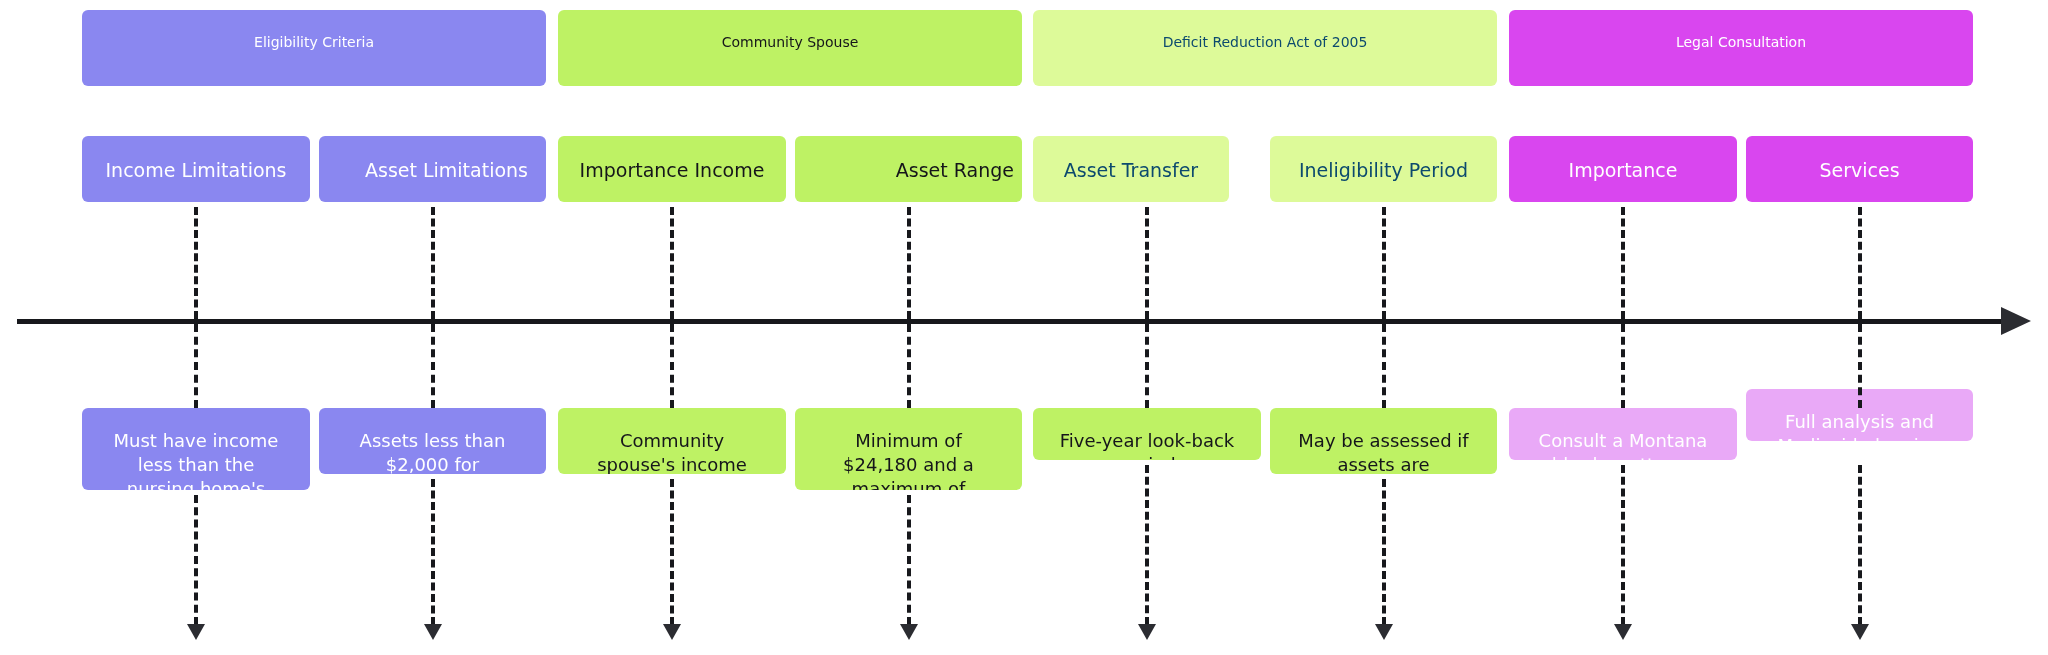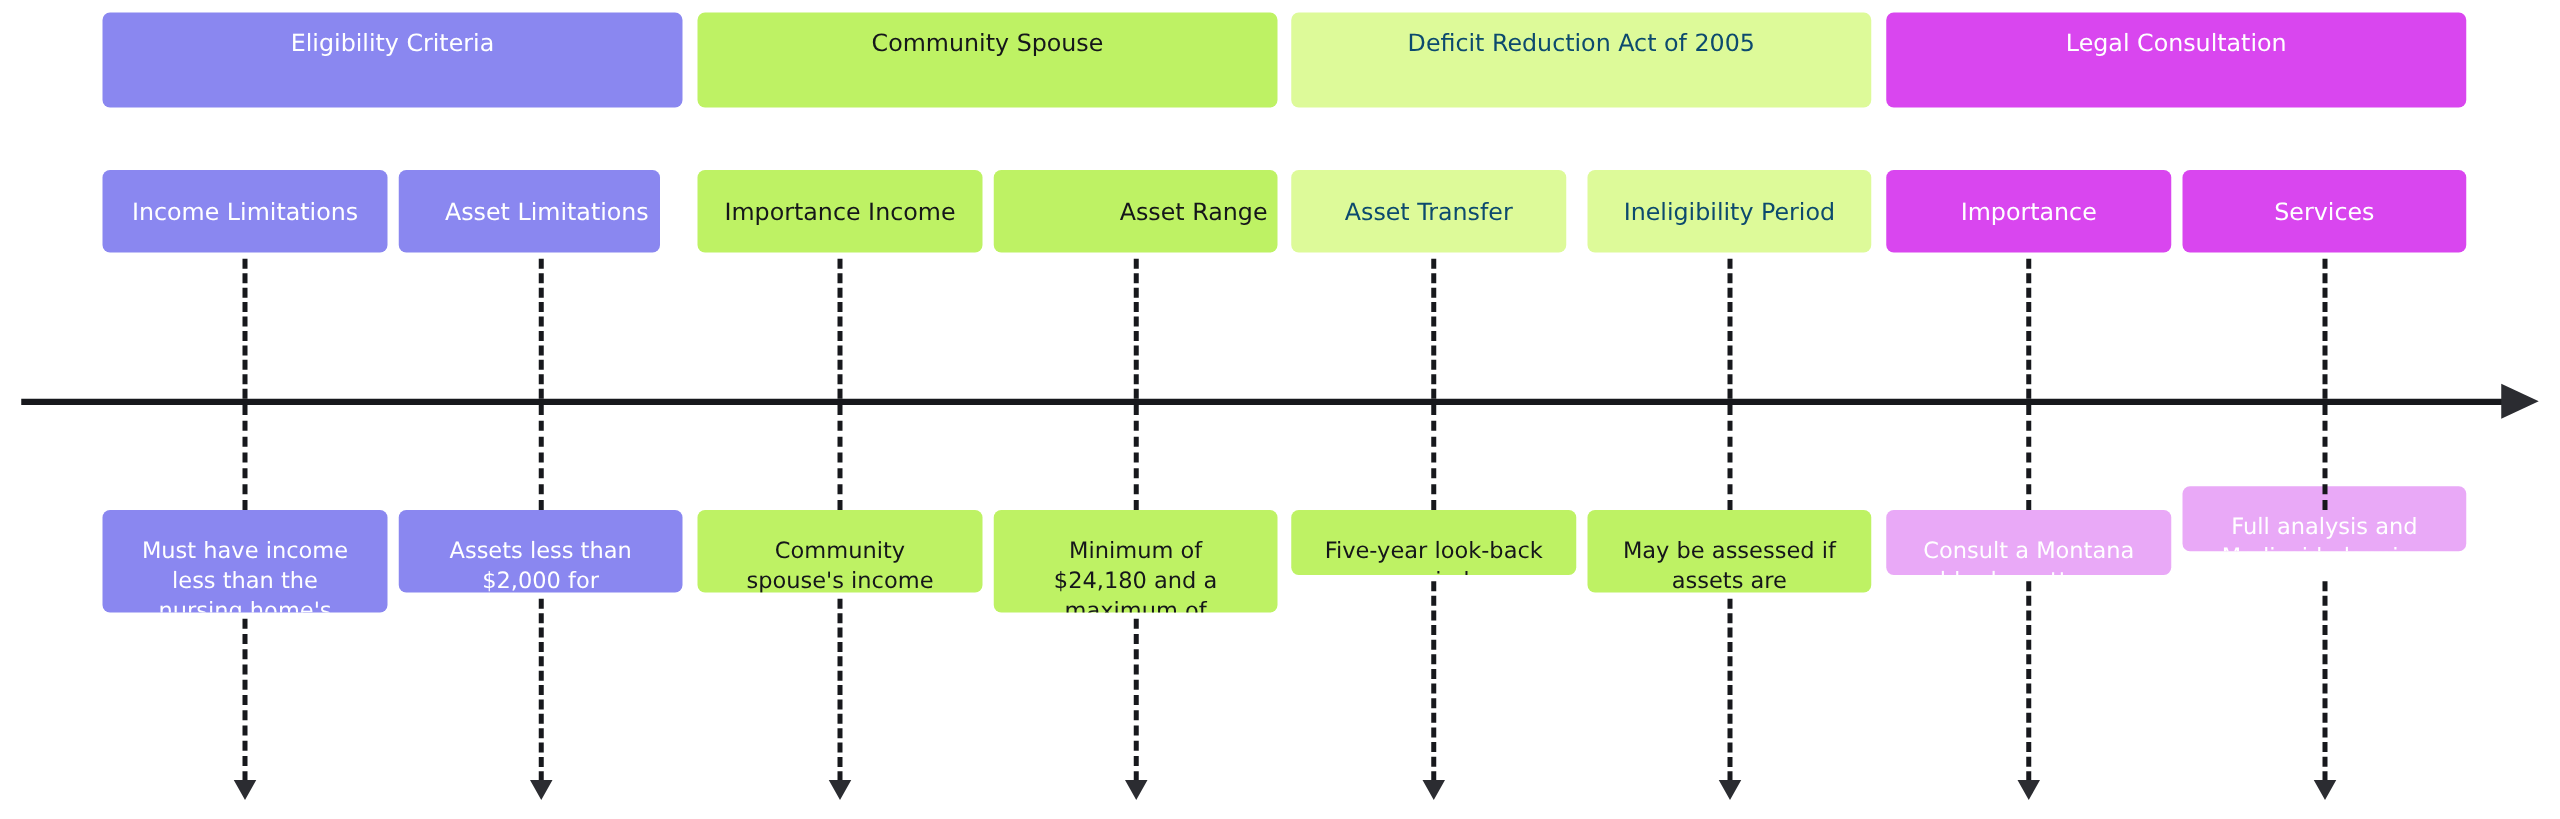--- a/index.html
+++ b/index.html
@@ -34,22 +34,22 @@
     line-height: 1.30;
     padding-top: 22px;
     padding-left: 8px;
     padding-right: 8px;
     overflow: hidden;
   }
 
   
   .section-box {
     height: 76px;
-    font-size: 19px;
-    padding-top: 13px;
+    font-size: 14px;
+    padding-top: 23px;
     text-align: center;
   }
 
   
   .period-box {
     height: 66px;
     font-size: 19px;
     padding-top: 22px;
   }
 
@@ -134,30 +134,30 @@
         <span>Deficit Reduction Act of 2005</span>
       </div>
       <div class="tl-box section-box c-violet s-none" style="left: 1509px; top: 10px; width: 464px;">
         <span>Legal Consultation</span>
       </div>
     </div>
   <div id="periods-layer">
       <div class="tl-box period-box c-purple s-purple" style="left: 82px; top: 136px; width: 228px;">
         <span>Income Limitations</span>
       </div>
-      <div class="tl-box period-box c-purple s-purple" style="left: 319px; top: 136px; width: 209px; padding-left: 36px;">
+      <div class="tl-box period-box c-purple s-purple" style="left: 319px; top: 136px; width: 227px; padding-left: 36px;">
         <span>Asset Limitations</span>
       </div>
       <div class="tl-box period-box c-yellow s-yellow" style="left: 558px; top: 136px; width: 228px;">
         <span>Importance Income</span>
       </div>
       <div class="tl-box period-box c-yellow s-yellow" style="left: 795px; top: 136px; width: 227px; justify-content: flex-end;">
         <span>Asset Range</span>
       </div>
-      <div class="tl-box period-box c-green s-green" style="left: 1033px; top: 136px; width: 220px;">
+      <div class="tl-box period-box c-green s-green" style="left: 1033px; top: 136px; width: 196px;">
         <span>Asset Transfer</span>
       </div>
       <div class="tl-box period-box c-green s-green" style="left: 1270px; top: 136px; width: 227px;">
         <span>Ineligibility Period</span>
       </div>
       <div class="tl-box period-box c-violet s-none" style="left: 1509px; top: 136px; width: 228px;">
         <span>Importance</span>
       </div>
       <div class="tl-box period-box c-violet s-none" style="left: 1746px; top: 136px; width: 227px;">
         <span>Services</span>

